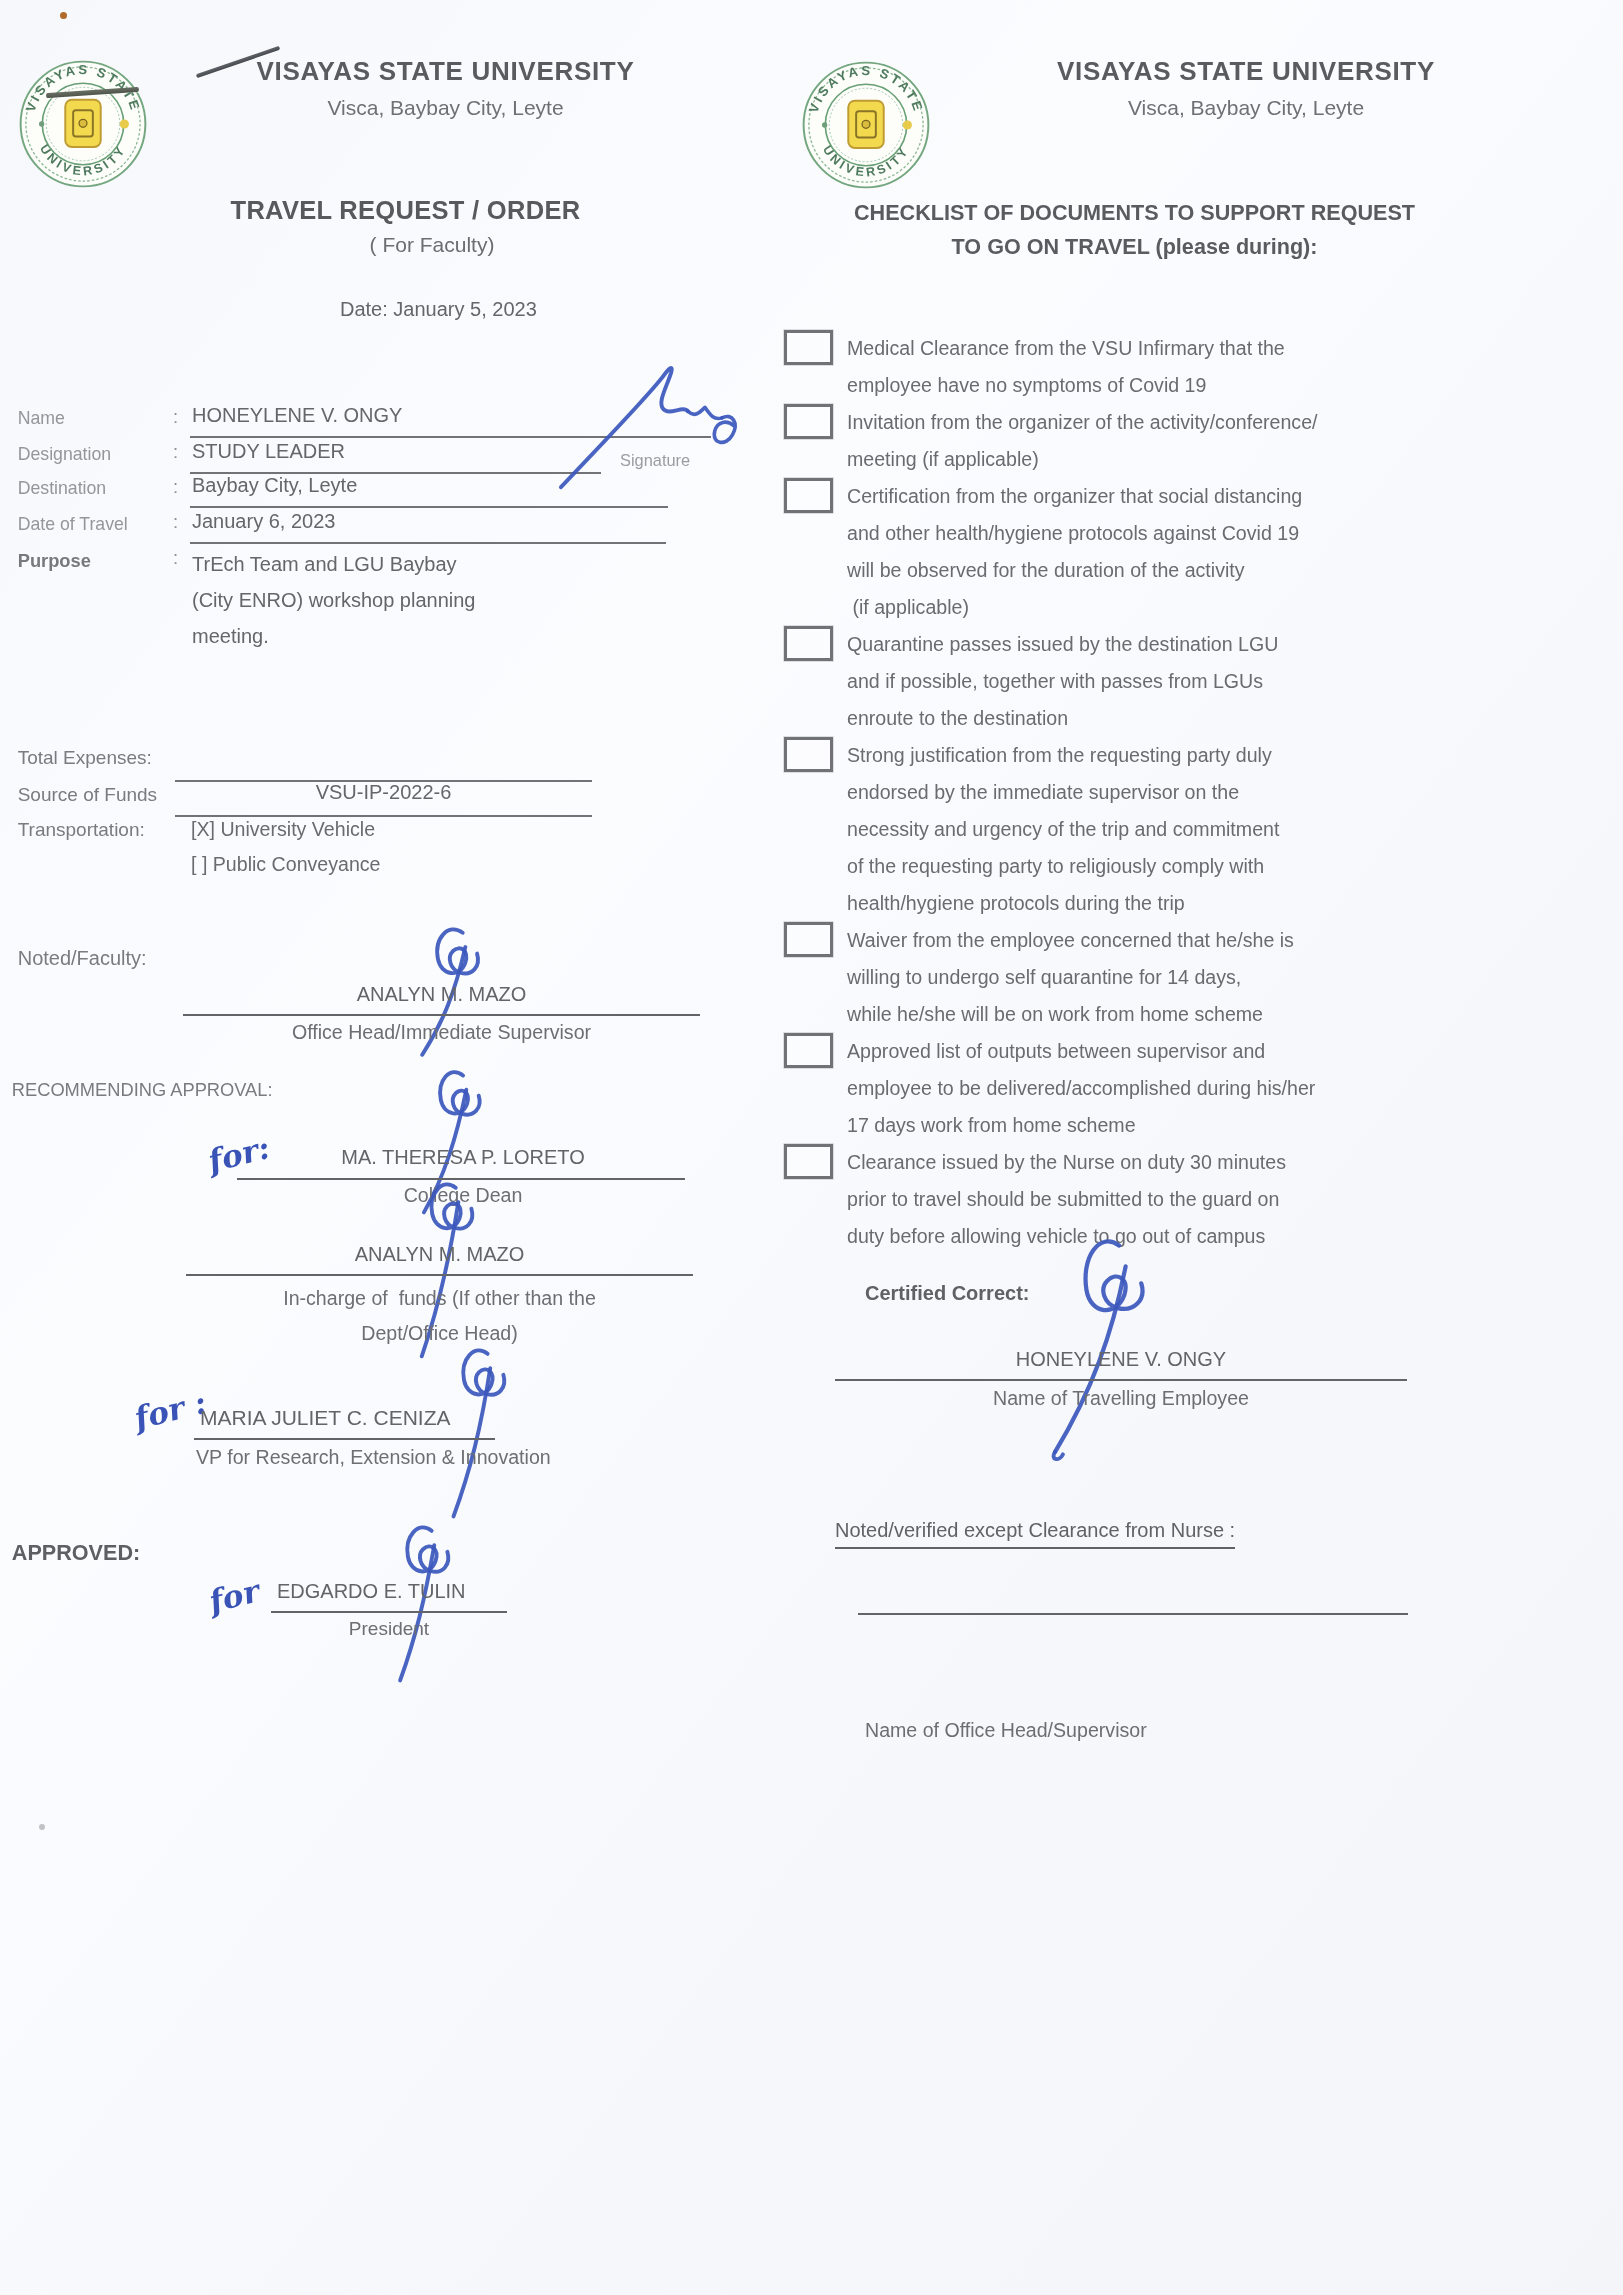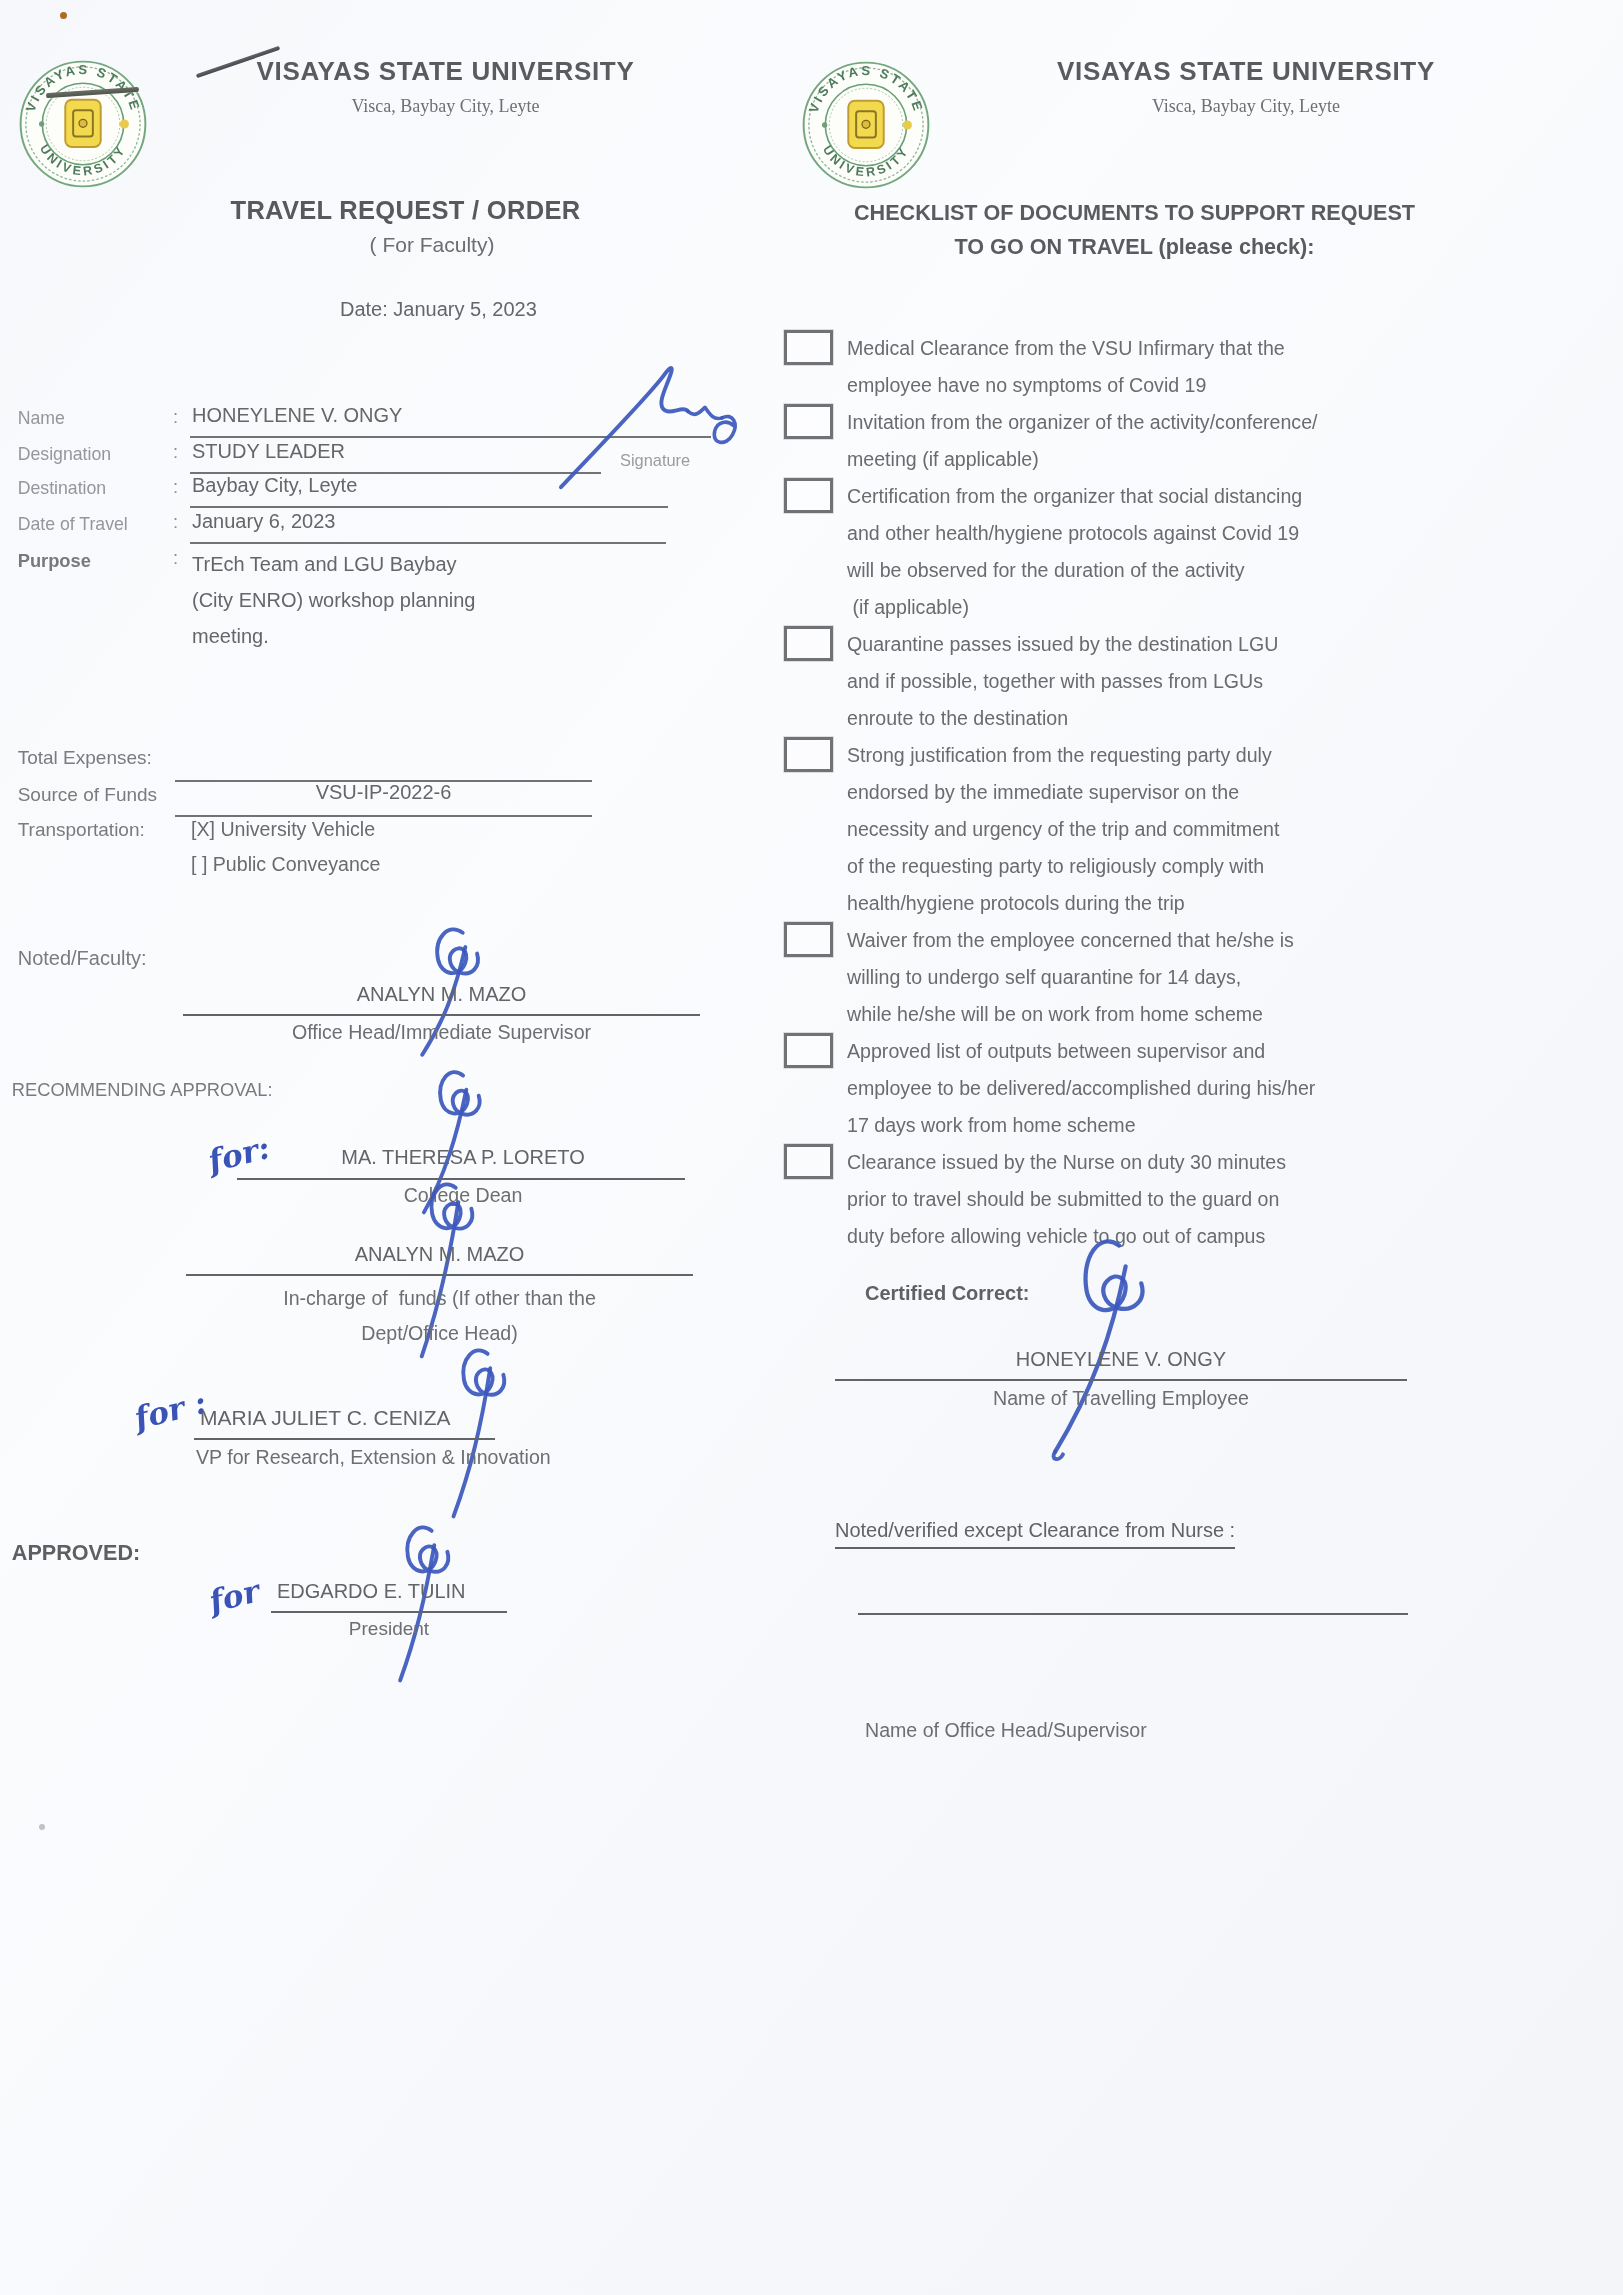--- a/index.html
+++ b/index.html
@@ -5,21 +5,21 @@
   html,body { margin:0; padding:0; background:#dfe1e4; }
   .page {
     position:relative; width:1623px; height:2295px; overflow:hidden;
     background:linear-gradient(128deg,#f6f8fb 0%,#fbfcfe 35%,#f7f8fb 62%,#f3f5f9 100%);
     font-family:"Liberation Sans", sans-serif; color:#6a6c70;
   }
   .abs { position:absolute; }
   .pre { white-space:pre-wrap; }
   .ctr { text-align:center; }
   .h1 { font-size:26px; font-weight:bold; color:#595b5f; letter-spacing:0.7px; }
-  .addr { font-size:18px; color:#6e7074;font-family:Liberation Serif, serif; }
+  .addr { font-size:21px; color:#6e7074; }
   .h2 { font-size:25.5px; font-weight:bold; color:#58595d; letter-spacing:0.3px; }
   .sub { font-size:21px; color:#6b6d71; }
   .chkhdr { font-size:21.6px; font-weight:bold; color:#595b5f; line-height:34px; }
   .flabel { font-size:17.7px; color:#94969b; }
   .flabel-b { font-size:18.3px; color:#77797d; font-weight:bold; }
   .fcolon { font-size:18.3px; color:#8c8e92; }
   .fvalue { font-size:20px; color:#64666a; }
   .mlabel { font-size:19px; color:#797b7f; }
   .body30 { font-size:19.6px; color:#696b6f; }
   .name31 { font-size:20px; color:#626468; }
@@ -194,21 +194,21 @@
       <path id="sealTopR" d="M 23 99 A 76 76 0 0 1 175 99" fill="none"></path>
       <path id="sealBotR" d="M 26 104 A 73 73 0 0 0 172 104" fill="none"></path>
       <text font-size="20" font-weight="bold" letter-spacing="4" fill="#4e7a5d"><textPath href="#sealTopR" startOffset="50%" text-anchor="middle">VISAYAS STATE</textPath></text>
       <text font-size="19" font-weight="bold" letter-spacing="5" fill="#4e7a5d"><textPath href="#sealBotR" startOffset="50%" text-anchor="middle">UNIVERSITY</textPath></text>
     </svg>
   </div>
 
   <div class="abs ctr h1" style="left:981px;top:56px;width:530px;">VISAYAS STATE UNIVERSITY</div>
   <div class="abs ctr addr" style="left:981px;top:96px;width:530px;">Visca, Baybay City, Leyte</div>
   <div class="abs ctr chkhdr pre" style="left:788px;top:196px;width:693px;">CHECKLIST OF DOCUMENTS TO SUPPORT REQUEST
-TO GO ON TRAVEL (please check):</div>
+TO GO ON TRAVEL (please during):</div>
 
   <div class="abs" style="left:784px;top:330px;width:710px;">
     <div class="chk-item">
       <span class="chk-box"></span>
       <div class="chk-text pre">Medical Clearance from the VSU Infirmary that the
 employee have no symptoms of Covid 19</div>
     </div>
     <div class="chk-item">
       <span class="chk-box"></span>
       <div class="chk-text pre">Invitation from the organizer of the activity/conference/

